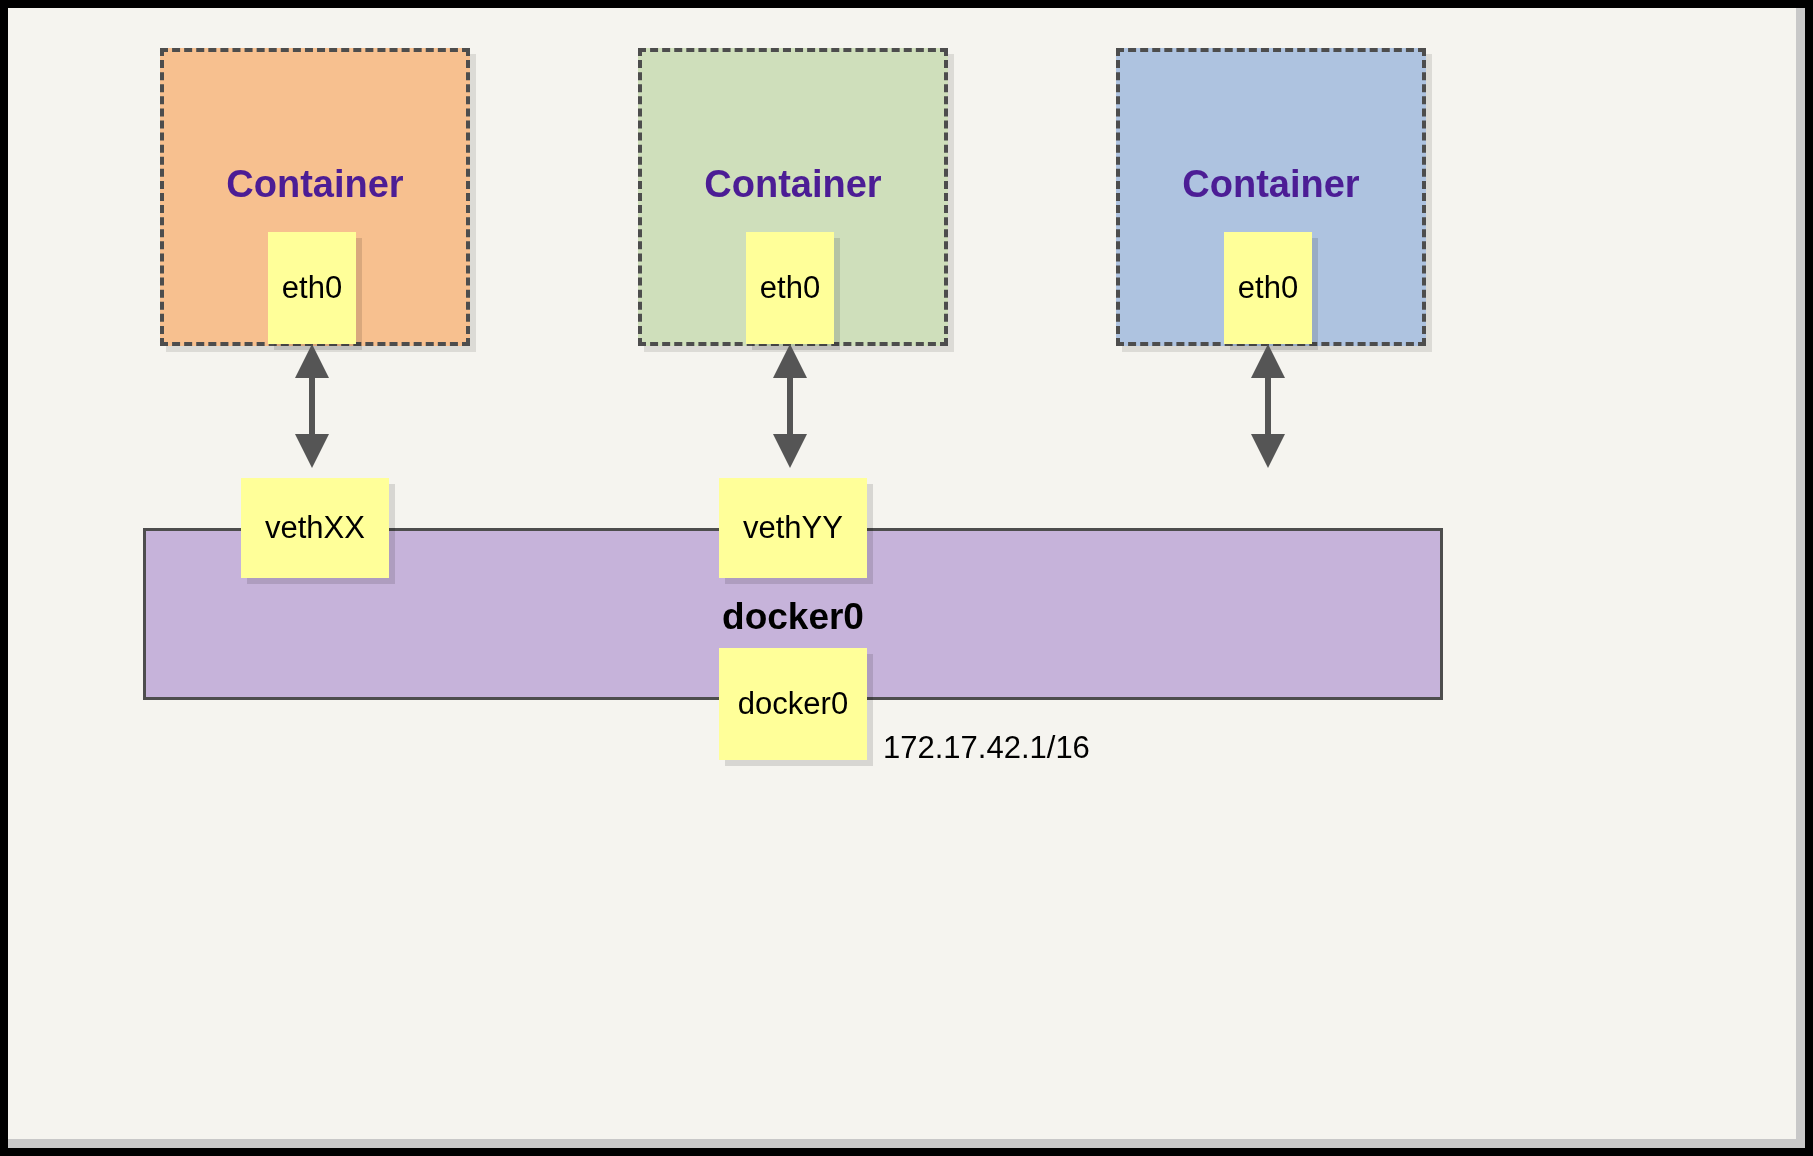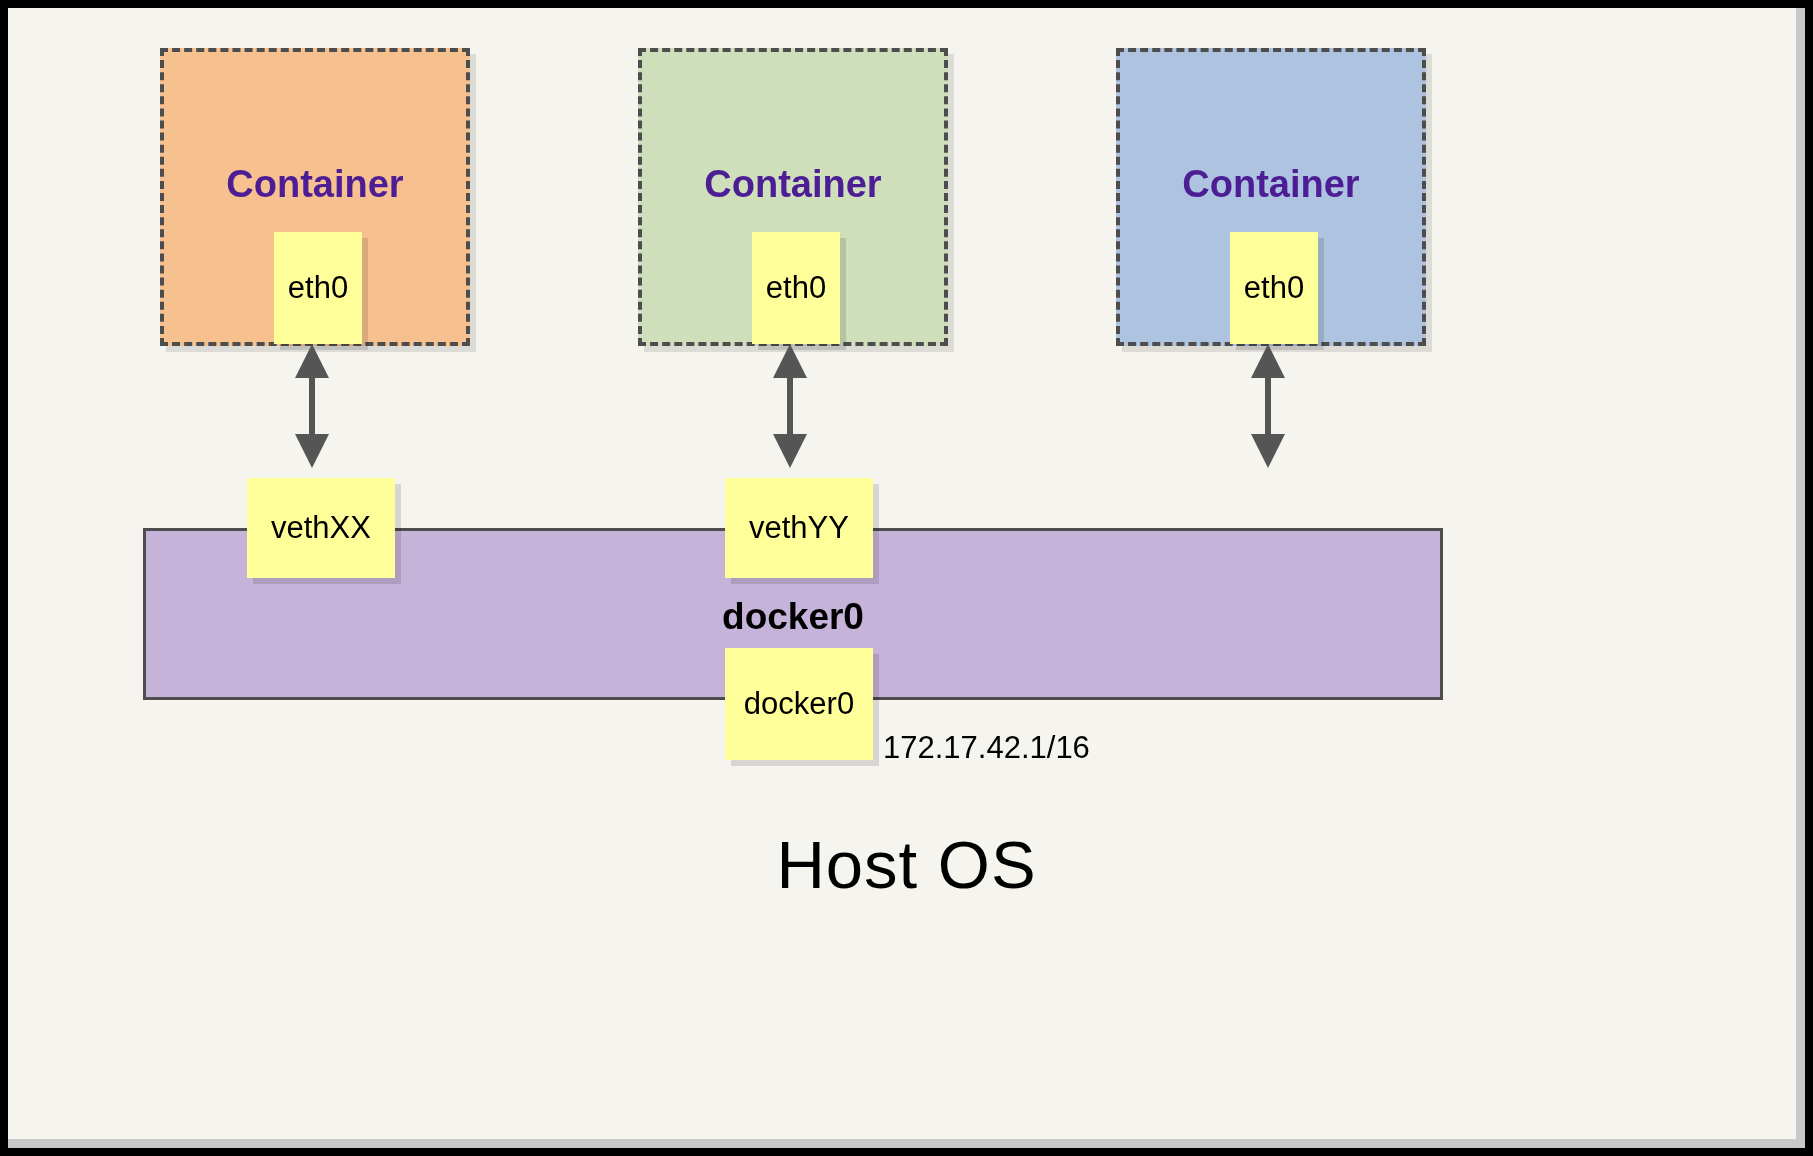--- a/index.html
+++ b/index.html
@@ -66,21 +66,20 @@
   .veth {
     position: absolute;
     box-sizing: border-box;
     background: #ffff99;
     display: flex;
     align-items: center;
     justify-content: center;
     font-size: 31px;
     color: #000000;
     box-shadow: 6px 6px 0 0 rgba(0,0,0,0.12);
-    margin-left: 6px;
   }
 
   
   .bridge {
     position: absolute;
     box-sizing: border-box;
     background: #c6b3da;
     border: 3px solid #4d4d4d;
   }
   .bridge-label {
@@ -158,17 +157,16 @@
 
     <div class="veth" style="left:233px; top:470px; width:148px; height:100px;">vethXX</div>
 
     <div class="veth" style="left:711px; top:470px; width:148px; height:100px;">vethYY</div>
 
 
     <div class="veth" style="left:711px; top:640px; width:148px; height:112px;">docker0</div>
 
     <div class="ip-label" style="left:875px; top:722px;">172.17.42.1/16</div>
 
-    <div class="host-os" style="left:0px; top:818px; width:1797px;">Host OS</div>
 
   </div>
   <div class="frame-inner-shadow"></div>
 </div>
 
 </body></html>

